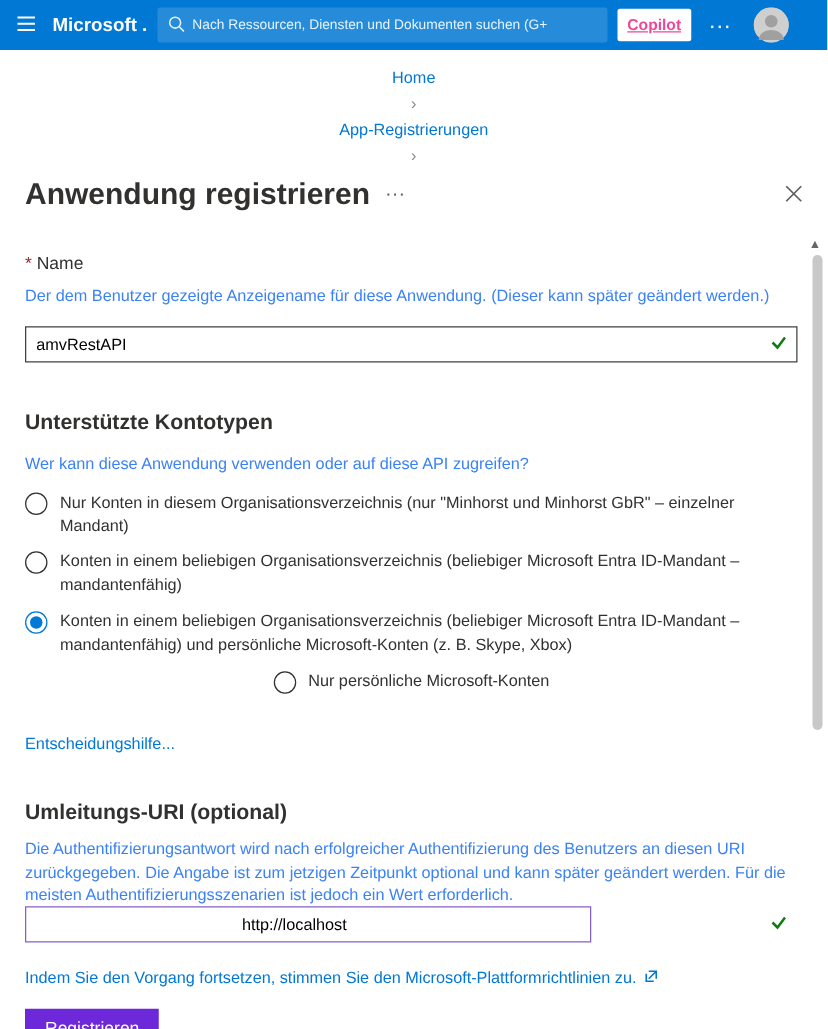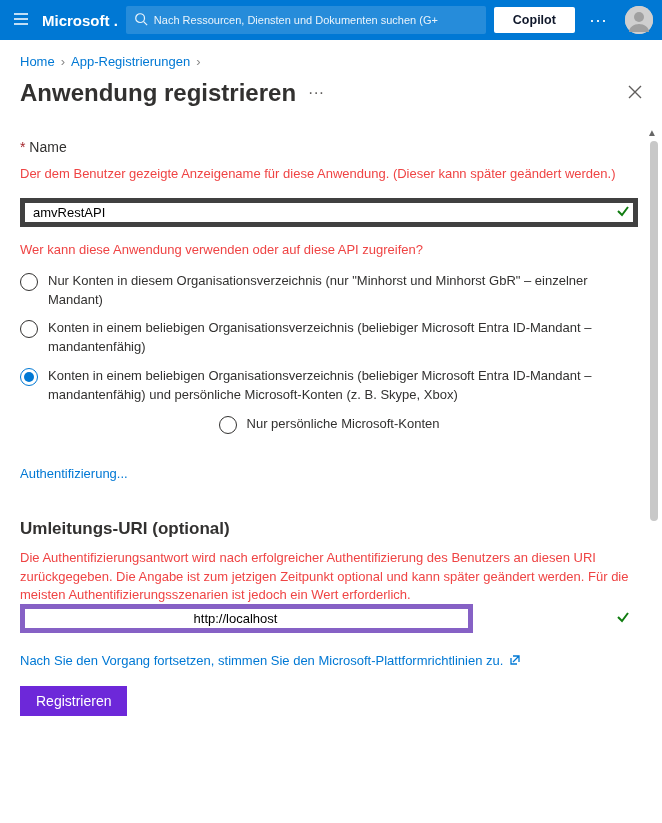--- a/index.html
+++ b/index.html
@@ -7,27 +7,27 @@
     
     
     .hbar { background:#0078d4; height:40px; display:flex; align-items:center; padding:0 8px; gap:8px; }
     .hamburger { color:#fff; cursor:pointer; padding:4px; }
     .hamburger svg { width:18px; height:18px; }
     .brand { color:#fff; font-weight:600; font-size:15px; white-space:nowrap; }
     .searchwrap { flex:1; display:flex; align-items:center; background:rgba(255,255,255,0.15); border-radius:2px; height:28px; padding:0 8px; max-width:360px; }
     .searchwrap svg { width:14px; height:14px; fill:#fff; opacity:.9; }
     .searchwrap input { background:transparent; border:none; color:#fff; font-size:11px; flex:1; margin-left:6px; outline:none; }
     .searchwrap input::placeholder { color:#fff; opacity:.9; }
-    .copilotbtn { background:#fff; color:#0f172a; border:none; border-radius:2px; height:26px; padding:0 19px; font-size:12.5px; font-weight:600; cursor:pointer; }
+    .copilotbtn { background:#fff; color:#ec4899; border:none; border-radius:2px; height:26px; padding:0 8px; font-size:12.5px; font-weight:600; cursor:pointer;text-decoration:underline; }
     .dots { color:#fff; font-size:18px; padding:0 6px; cursor:pointer; }
     .avatar { width:28px; height:28px; border-radius:50%; background:#cfcfcf; margin-left:4px; cursor:pointer; display:flex; align-items:center; justify-content:center; }
     .avatar svg { width:28px; height:28px; }
     
     
-    .bc { padding:14px 20px 6px; display:flex; align-items:center; gap:6px; font-size:13px; }
+    .bc { padding:14px 20px 6px; display:flex; align-items:center; gap:6px; font-size:13px;flex-direction:column; }
     .bc a { color:#0078d4; text-decoration:none; cursor:pointer; }
     .bc .chev { color:#888; }
     
     
     .titlerow { display:flex; align-items:center; padding:4px 20px 18px 20px; }
     .titlerow h1 { font-size:24px; font-weight:600; flex:none; }
     .ellipsis { padding:0 12px; color:#605e5c; font-size:16px; }
     .spacer { flex:1; }
     .xclose { cursor:pointer; color:#605e5c; }
     .xclose svg { width:14px; height:14px; }
@@ -35,24 +35,24 @@
     
     .panel { position:relative; padding:0 24px 0 20px; }
     .fakevsb { position:absolute; right:4px; top:0; width:10px; height:680px; }
     .fakevsb .thumb { position:absolute; top:2px; right:0; width:8px; height:380px; background:#c8c8c8; border-radius:4px; }
     .fakevsb .arrow { position:absolute; left:-1px; color:#666; font-size:10px; }
     .fakevsb .au { top:-12px; }
     .fakevsb .ad { bottom:-12px; }
     
     .req { color:#a4262c; }
     .lbl { font-size:14px; margin-top:14px; }
-    .help { font-size:13px; color:#ef4444; margin-top:10px; line-height:1.45; }
+    .help { font-size:13px; color:#3b82f6; margin-top:10px; line-height:1.45; }
     
     .txtin { position:relative; margin-top:14px; }
-    .txtin input { width:100%; height:29px; border:5px solid #404040; padding:0 30px 0 8px; font-size:13px; outline:none; }
+    .txtin input { width:100%; height:29px; border:1px solid #404040; padding:0 30px 0 8px; font-size:13px; outline:none; }
     .txtin.purple input { border-color:#8661c5;text-align:center; }
     .txtin .ok { position:absolute; right:8px; top:6px; color:#107c10; }
     .txtin .ok svg { width:14px; height:14px; stroke:#107c10; stroke-width:2; fill:none; }
     
     h2.sub { font-size:17px; font-weight:600; margin-top:38px; }
     
     .radiogrp { margin-top:12px; }
     .radiorow { display:flex; align-items:flex-start; gap:10px; margin:10px 0; cursor:pointer; line-height:1.45;justify-content:center; }
     .radio { width:18px; height:18px; border:1px solid #323130; border-radius:50%; flex:none; position:relative; margin-top:1px; }
     .radio.sel { border-color:#0078d4; }
@@ -141,59 +141,60 @@
   <div class="txtin">
     <input type="text" value="amvRestAPI" style="">
     <span class="ok">
       <svg viewBox="0 0 14 14">
           <polyline points="2,7 6,11 12,3"></polyline>
         </svg>
     </span>
   </div>
 
   
+  <h2 class="sub">Unterstützte Kontotypen</h2>
   <div class="help" style="margin-top:14px;">Wer kann diese Anwendung verwenden oder auf diese API zugreifen?</div>
   <div class="radiogrp">
     <div class="radiorow">
       <span class="radio"></span>
       <span>Nur Konten in diesem Organisationsverzeichnis (nur "Minhorst und Minhorst GbR" – einzelner Mandant)</span>
     </div>
     <div class="radiorow">
       <span class="radio"></span>
       <span>Konten in einem beliebigen Organisationsverzeichnis (beliebiger Microsoft Entra ID-Mandant – mandantenfähig)</span>
     </div>
     <div class="radiorow">
       <span class="radio sel"></span>
       <span>Konten in einem beliebigen Organisationsverzeichnis (beliebiger Microsoft Entra ID-Mandant – mandantenfähig) und persönliche Microsoft-Konten (z. B. Skype, Xbox)</span>
     </div>
     <div class="radiorow">
       <span class="radio"></span>
       <span>Nur persönliche Microsoft-Konten</span>
     </div>
   </div>
-  <a class="link decisionlink">Authentifizierung...</a>
+  <a class="link decisionlink">Entscheidungshilfe...</a>
 
   
   <div class="uri-sec">
     <h2 class="sub" style="margin-top:0;">Umleitungs-URI (optional)</h2>
     <div class="help">Die Authentifizierungsantwort wird nach erfolgreicher Authentifizierung des Benutzers an diesen URI zurückgegeben. Die Angabe ist zum jetzigen Zeitpunkt optional und kann später geändert werden. Für die meisten Authentifizierungsszenarien ist jedoch ein Wert erforderlich.</div>
     <div class="txtin purple uriinput">
       <input type="text" value="http://localhost" style="">
       <span class="ok">
         <svg viewBox="0 0 14 14">
             <polyline points="2,7 6,11 12,3"></polyline>
           </svg>
       </span>
     </div>
   </div>
 </div>
 
 <div class="consent">
   <a class="link">
-    <span>Nach Sie den Vorgang fortsetzen, stimmen Sie den Microsoft-Plattformrichtlinien zu.</span>
+    <span>Indem Sie den Vorgang fortsetzen, stimmen Sie den Microsoft-Plattformrichtlinien zu.</span>
     <span class="ext">
       <svg viewBox="0 0 12 12">
           <path d="M4 2h6v6M10 2L4 8" stroke="#0078d4" stroke-width="1.3" fill="none"></path>
           <path d="M8 10H2V4" stroke="#0078d4" stroke-width="1.3" fill="none"></path>
         </svg>
     </span>
   </a>
 </div>
 
 <div class="footer">

